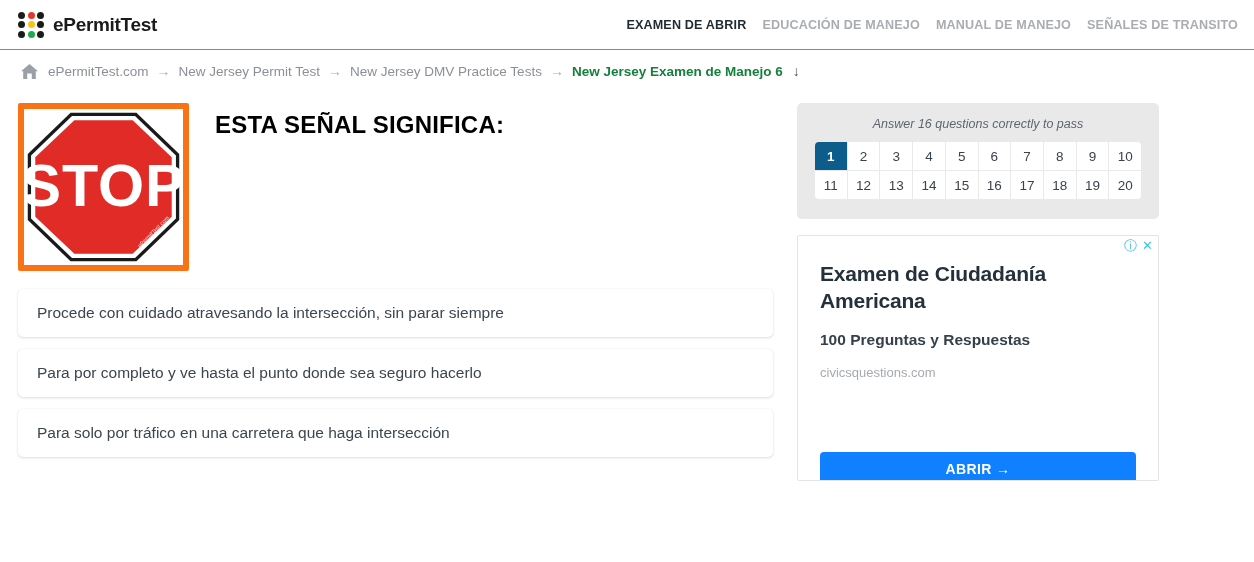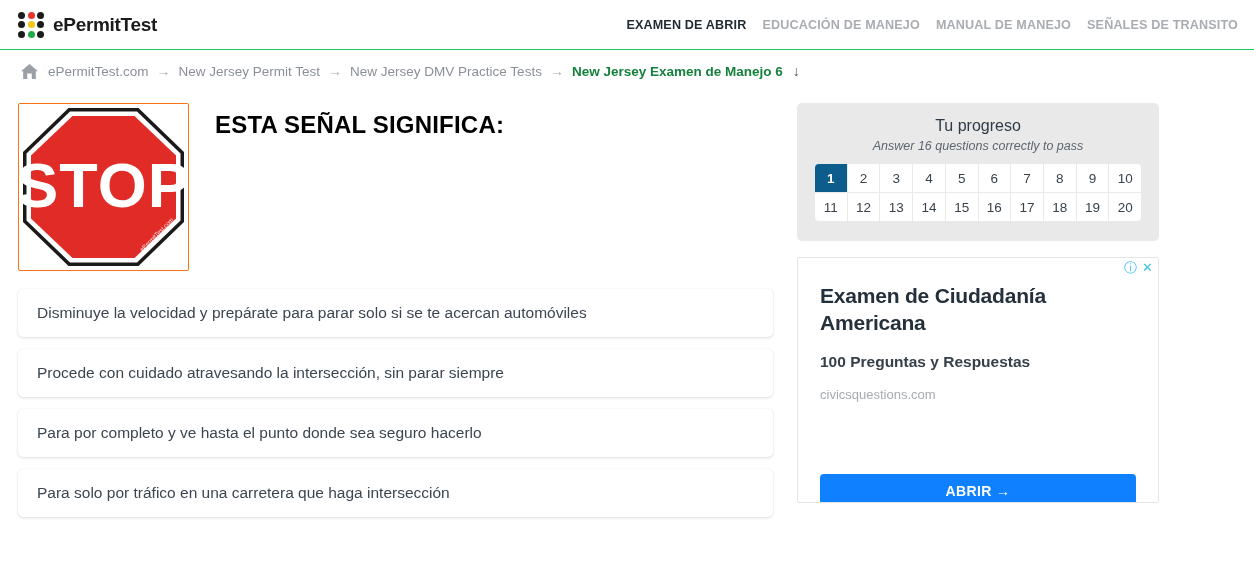--- a/index.html
+++ b/index.html
@@ -92,21 +92,21 @@
   .left-col { width: 755px; flex: 0 0 755px; }
   .right-col { width: 362px; flex: 0 0 362px; margin-left: 24px; }
 
   
   .question-row { display: flex; align-items: flex-start; gap: 26px; padding-top: 11px; }
   .sign-box {
     width: 171px;
     height: 168px;
     flex: 0 0 171px;
     background: #fff;
-    border: 1px solid #f97316;
+    border: 6px solid #f97316;
     border-radius: 2px;
     display: flex;
     align-items: center;
     justify-content: center;
     overflow: hidden;
   }
   .sign-box svg { display: block; }
   .question-title {
     font-size: 24px;
     font-weight: bold;
@@ -289,31 +289,29 @@
           <polygon points="51,7.5 118,7.5 161.5,49.5 161.5,116.5 118,158.5 51,158.5 7.5,116.5 7.5,49.5" fill="#ffffff"></polygon>
           <polygon points="53.5,12 115.5,12 157,51.5 157,114.5 115.5,154 53.5,154 12,114.5 12,51.5" fill="#e02b26"></polygon>
           <text x="84.5" y="103" text-anchor="middle" font-family="Liberation Sans, sans-serif" font-size="63" font-weight="bold" fill="#ffffff" letter-spacing="1">STOP</text>
           <text x="139" y="132" text-anchor="middle" font-family="Liberation Sans, sans-serif" font-size="6" fill="#ffffff" opacity="0.85" transform="rotate(-45 139 132)">ePermitTest.com</text>
         </svg>
       </div>
       <h1 class="question-title">ESTA SEÑAL SIGNIFICA:</h1>
     </div>
 
     <div class="answers">
-      <div class="answer">Disminuye la velocidad y prepárate para parar solo si se te acercan automóviles</div>
       <div class="answer">Procede con cuidado atravesando la intersección, sin parar siempre</div>
       <div class="answer">Para por completo y ve hasta el punto donde sea seguro hacerlo</div>
       <div class="answer">Para solo por tráfico en una carretera que haga intersección</div>
     </div>
   </div>
 
   <div class="right-col">
 
     <section class="progress-panel">
-      <div class="progress-title">Tu progreso</div>
       <div class="progress-sub">Answer 16 questions correctly to pass</div>
       <div class="q-grid">
         <div class="q-cell current">1</div>
         <div class="q-cell">2</div>
         <div class="q-cell">3</div>
         <div class="q-cell">4</div>
         <div class="q-cell">5</div>
         <div class="q-cell">6</div>
         <div class="q-cell">7</div>
         <div class="q-cell">8</div>

